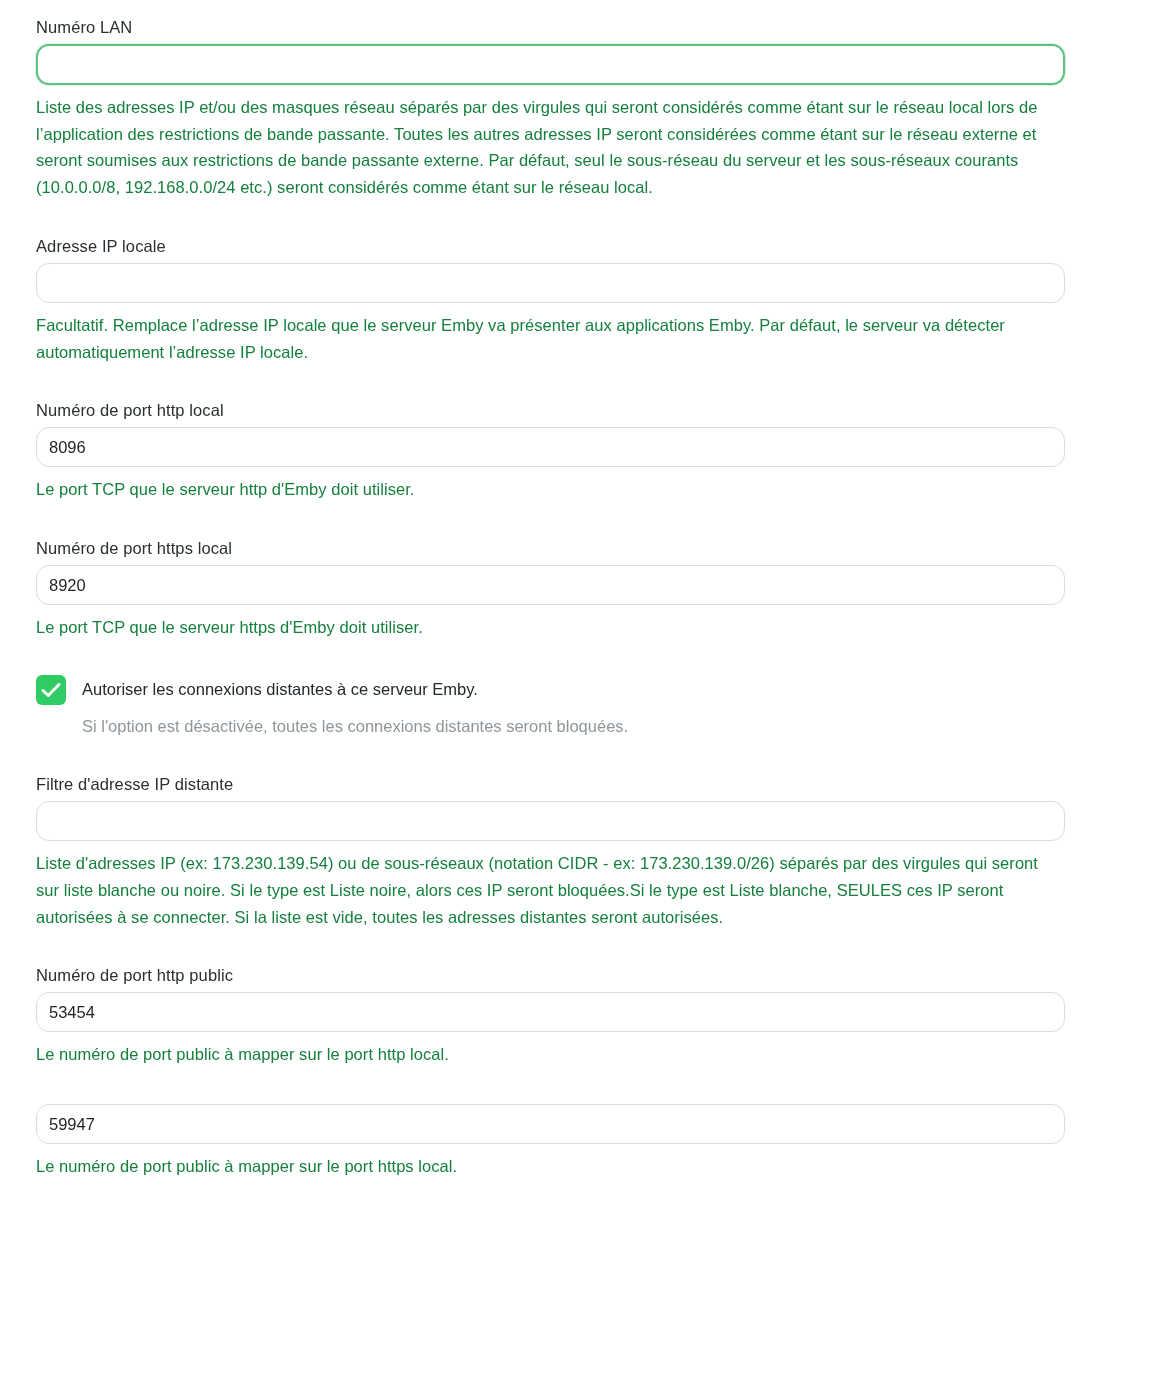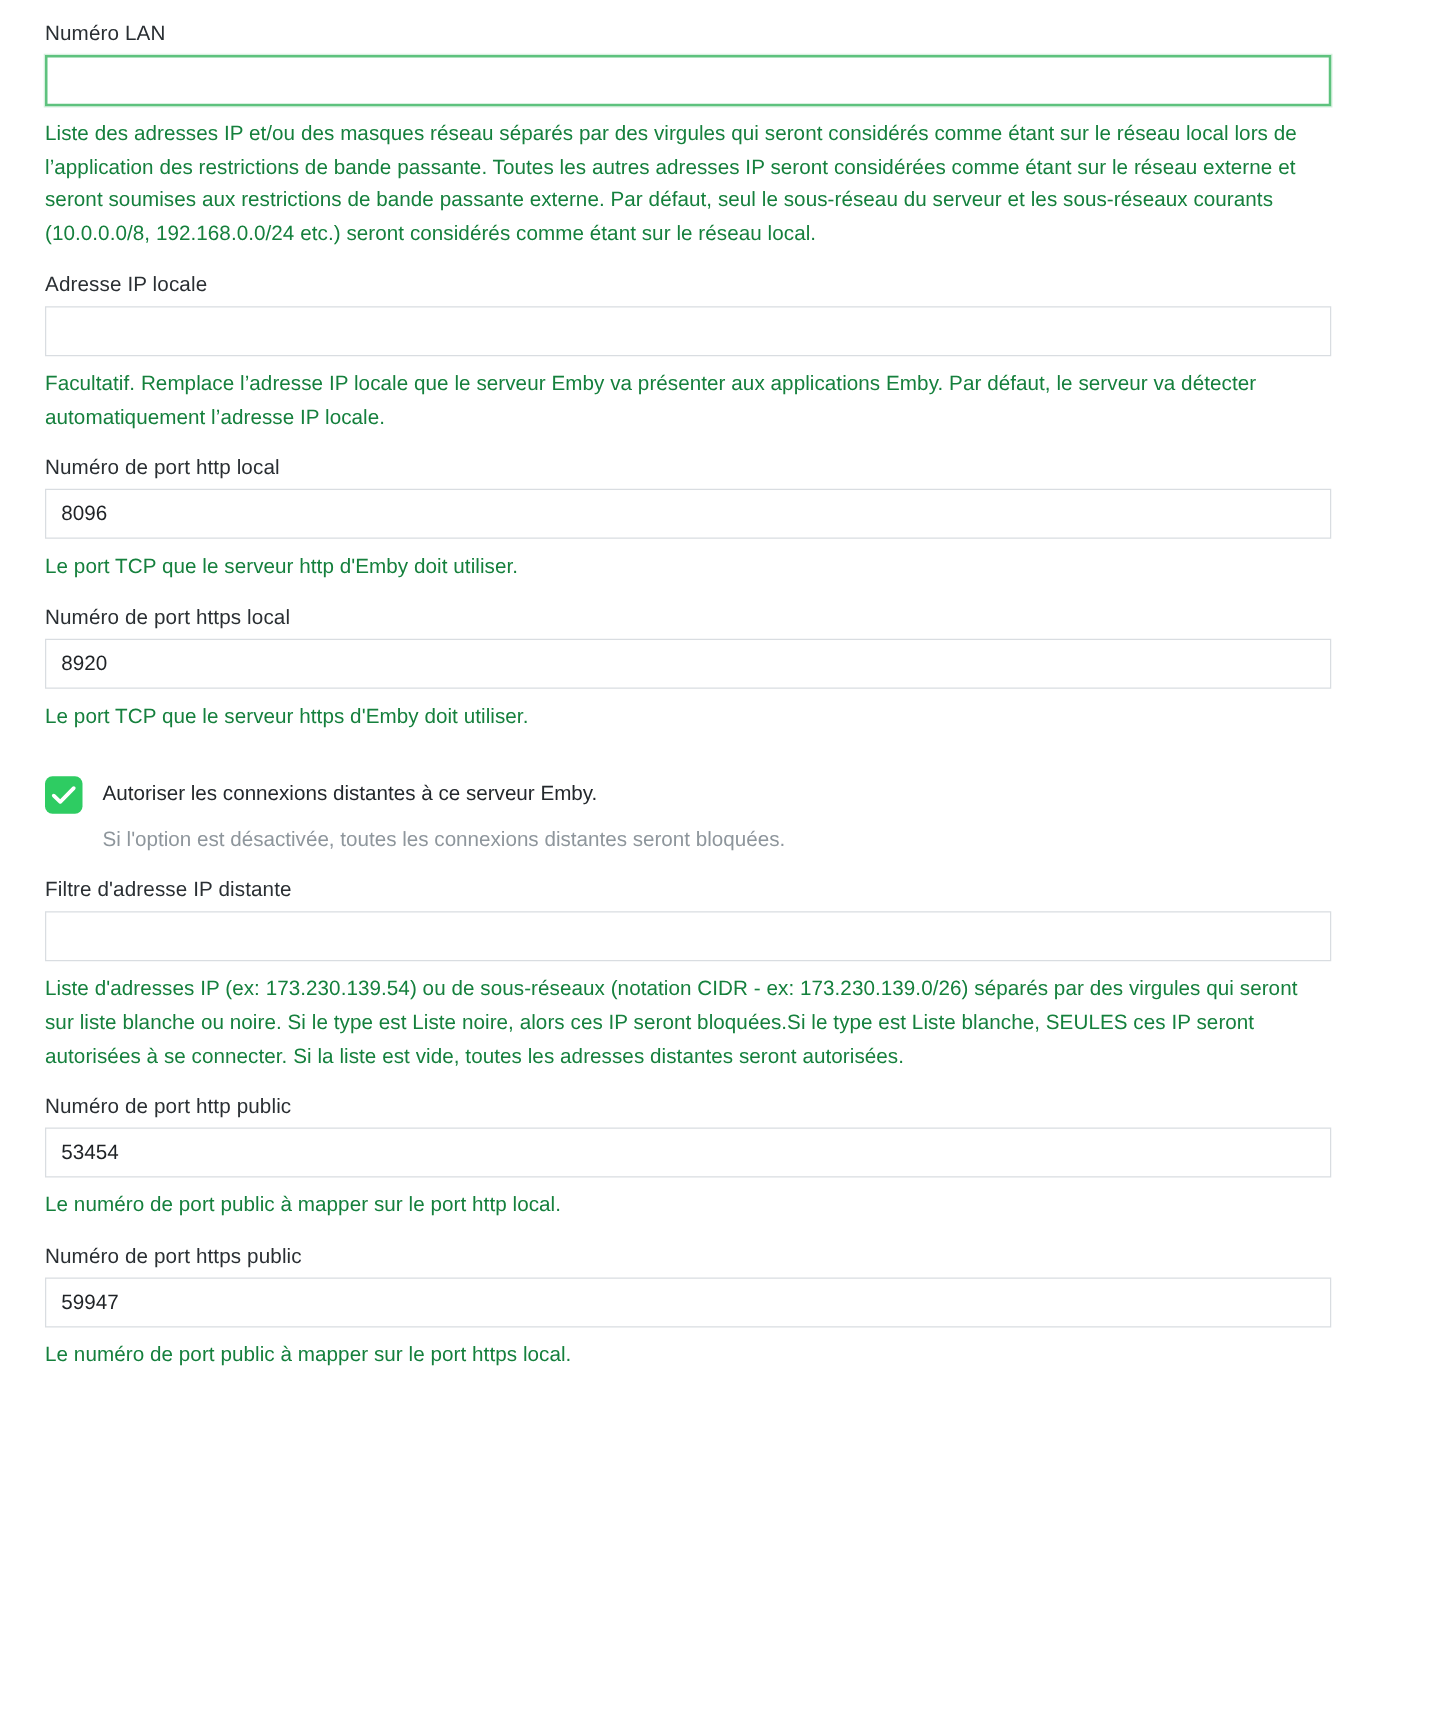--- a/index.html
+++ b/index.html
@@ -58,21 +58,21 @@
     justify-content: center;
     cursor: pointer;
     line-height: 1;
     margin-top: 2px;
   }
 
   
   .form {
     padding: 0 100px 0 36px;
   }
-  .field-block { margin-top: 18px; }
+  .field-block { margin-top: 36px; }
   .field-block:first-child { margin-top: 18px; }
 
   label.field-label {
     display: block;
     font-size: 16.5px;
     color: #2a2f33;
     margin-bottom: 7px;
     letter-spacing: 0.1px;
   }
 
@@ -80,21 +80,21 @@
   select.select-input {
     display: block;
     width: 100%;
     height: 40px;
     padding: 2px 12px;
     font-size: 16.5px;
     font-family: "Liberation Sans", sans-serif;
     color: #1f2326;
     background: #ffffff;
     border: 1px solid #d9dde1;
-    border-radius: 0;
+    border-radius: 13px;
     outline: none;
   }
   input.text-input.focused {
     height: 41px;
     border: 2px solid #5ec27e;
     box-shadow: 0 0 0 1px rgba(94,194,126,0.25);
     caret-color: #1f2326;
   }
   .select-wrap {
     position: relative;
@@ -208,19 +208,18 @@
     </div>
 
 
     <div class="field-block">
       <label class="field-label">Numéro de port http public</label>
       <input class="text-input" type="text" value="53454" style="">
       <div class="field-help">Le numéro de port public à mapper sur le port http local.</div>
     </div>
 
     <div class="field-block">
-      <label class="field-label">Numéro de port https public</label>
       <input class="text-input" type="text" value="59947" style="">
       <div class="field-help">Le numéro de port public à mapper sur le port https local.</div>
     </div>
 
   </div>
 </div>
 
 </body></html>

